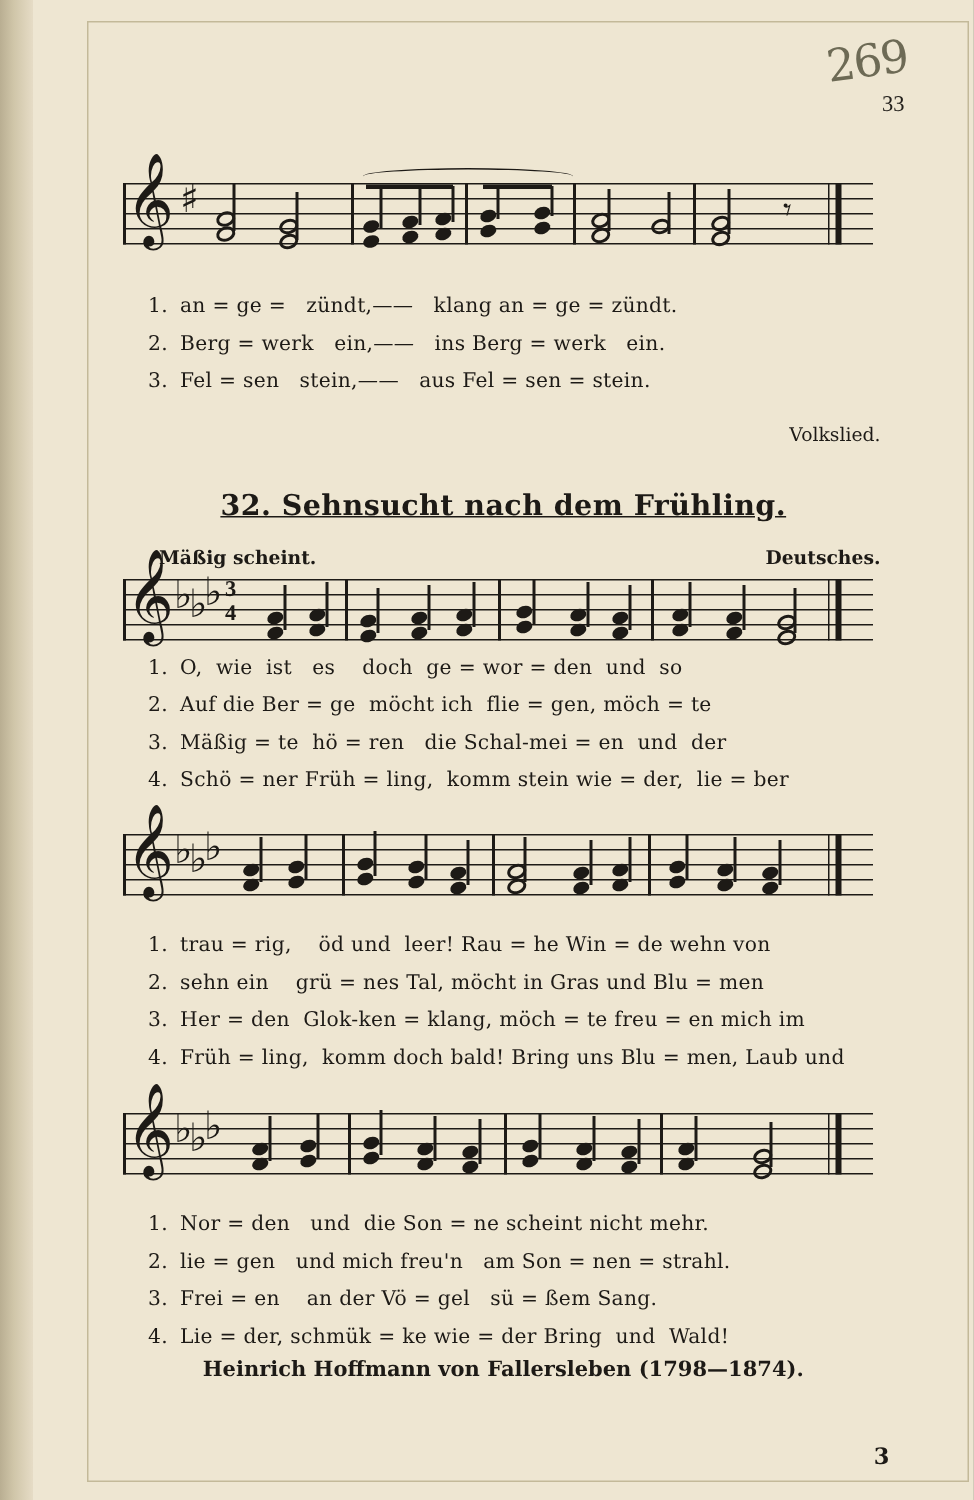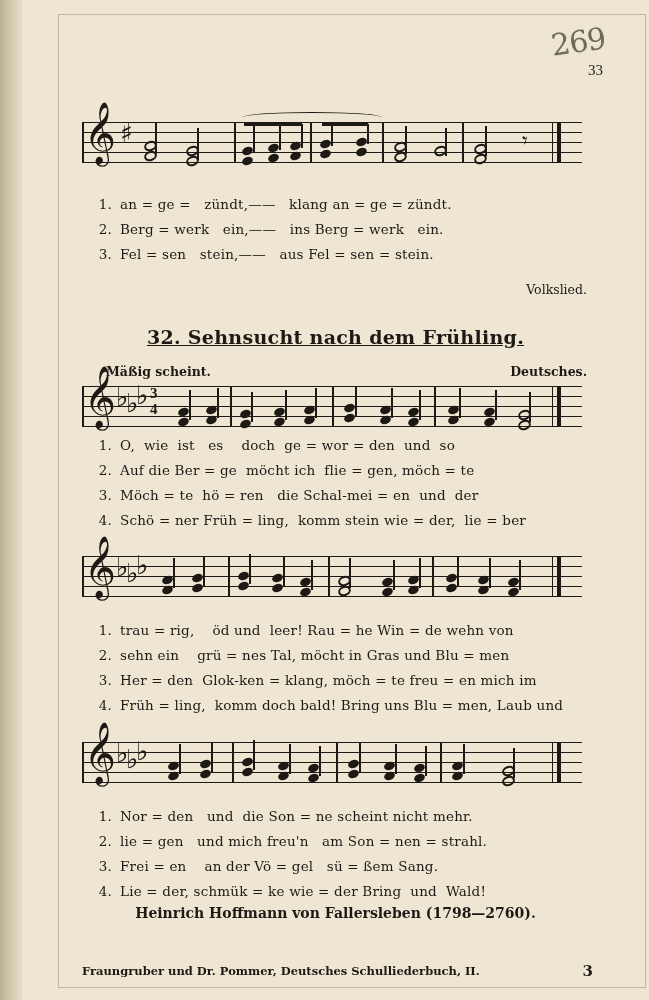--- a/index.html
+++ b/index.html
@@ -395,21 +395,21 @@
       <div class="lyric-row">
         <span class="lyric-num">1.</span>
         <span class="lyric-text">O,  wie  ist   es    doch  ge = wor = den  und  so</span>
       </div>
       <div class="lyric-row">
         <span class="lyric-num">2.</span>
         <span class="lyric-text">Auf die Ber = ge  möcht ich  flie = gen, möch = te</span>
       </div>
       <div class="lyric-row">
         <span class="lyric-num">3.</span>
-        <span class="lyric-text">Möch = te  hö = ren   die Schal-mei = en  und  der</span>
+        <span class="lyric-text">Mäßig = te  hö = ren   die Schal-mei = en  und  der</span>
       </div>
       <div class="lyric-row">
         <span class="lyric-num">4.</span>
         <span class="lyric-text">Schö = ner Früh = ling,  komm stein wie = der,  lie = ber</span>
       </div>
     </div>
 
     <div class="system" style="top:548px;">
       <div class="staff">
         <div class="line"></div>
@@ -552,18 +552,17 @@
       <div class="lyric-row">
         <span class="lyric-num">3.</span>
         <span class="lyric-text">Frei = en    an der Vö = gel   sü = ßem Sang.</span>
       </div>
       <div class="lyric-row">
         <span class="lyric-num">4.</span>
         <span class="lyric-text">Lie = der, schmük = ke wie = der Bring  und  Wald!</span>
       </div>
     </div>
 
-    <div class="composer" style="top:905px;">Heinrich Hoffmann von Fallersleben (1798—2760).</div>
-
-    <div class="footer-left">Fraungruber und Dr. Pommer, Deutsches Schulliederbuch, II.</div>
+    <div class="composer" style="top:905px;">Heinrich Hoffmann von Fallersleben (1798—1874).</div>
+
     <div class="footer-right">3</div>
   </div>
 </div>
 
 </body></html>

